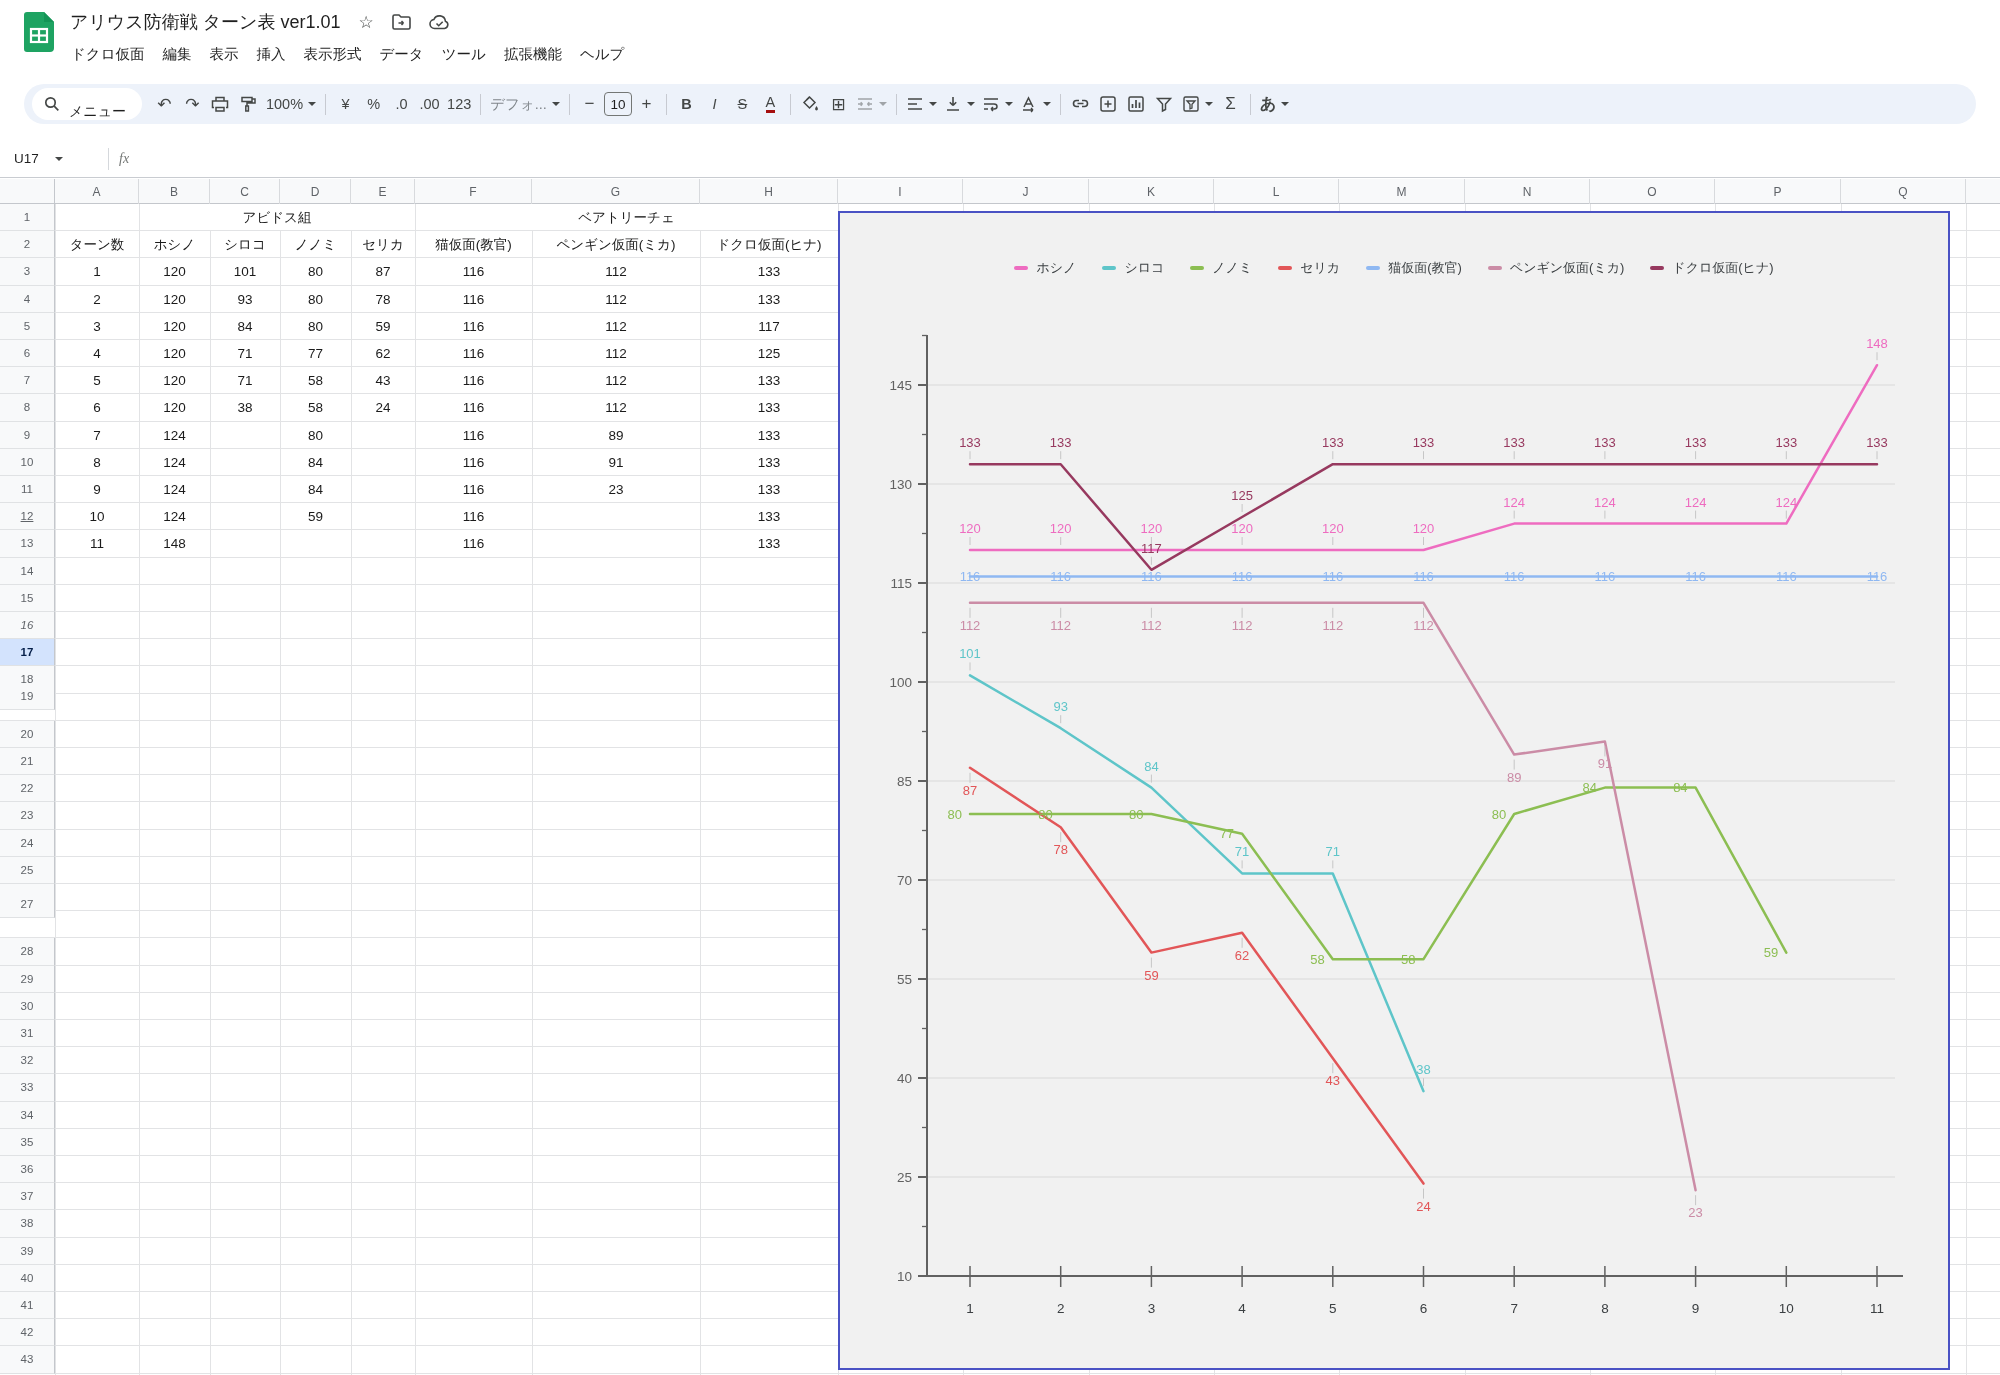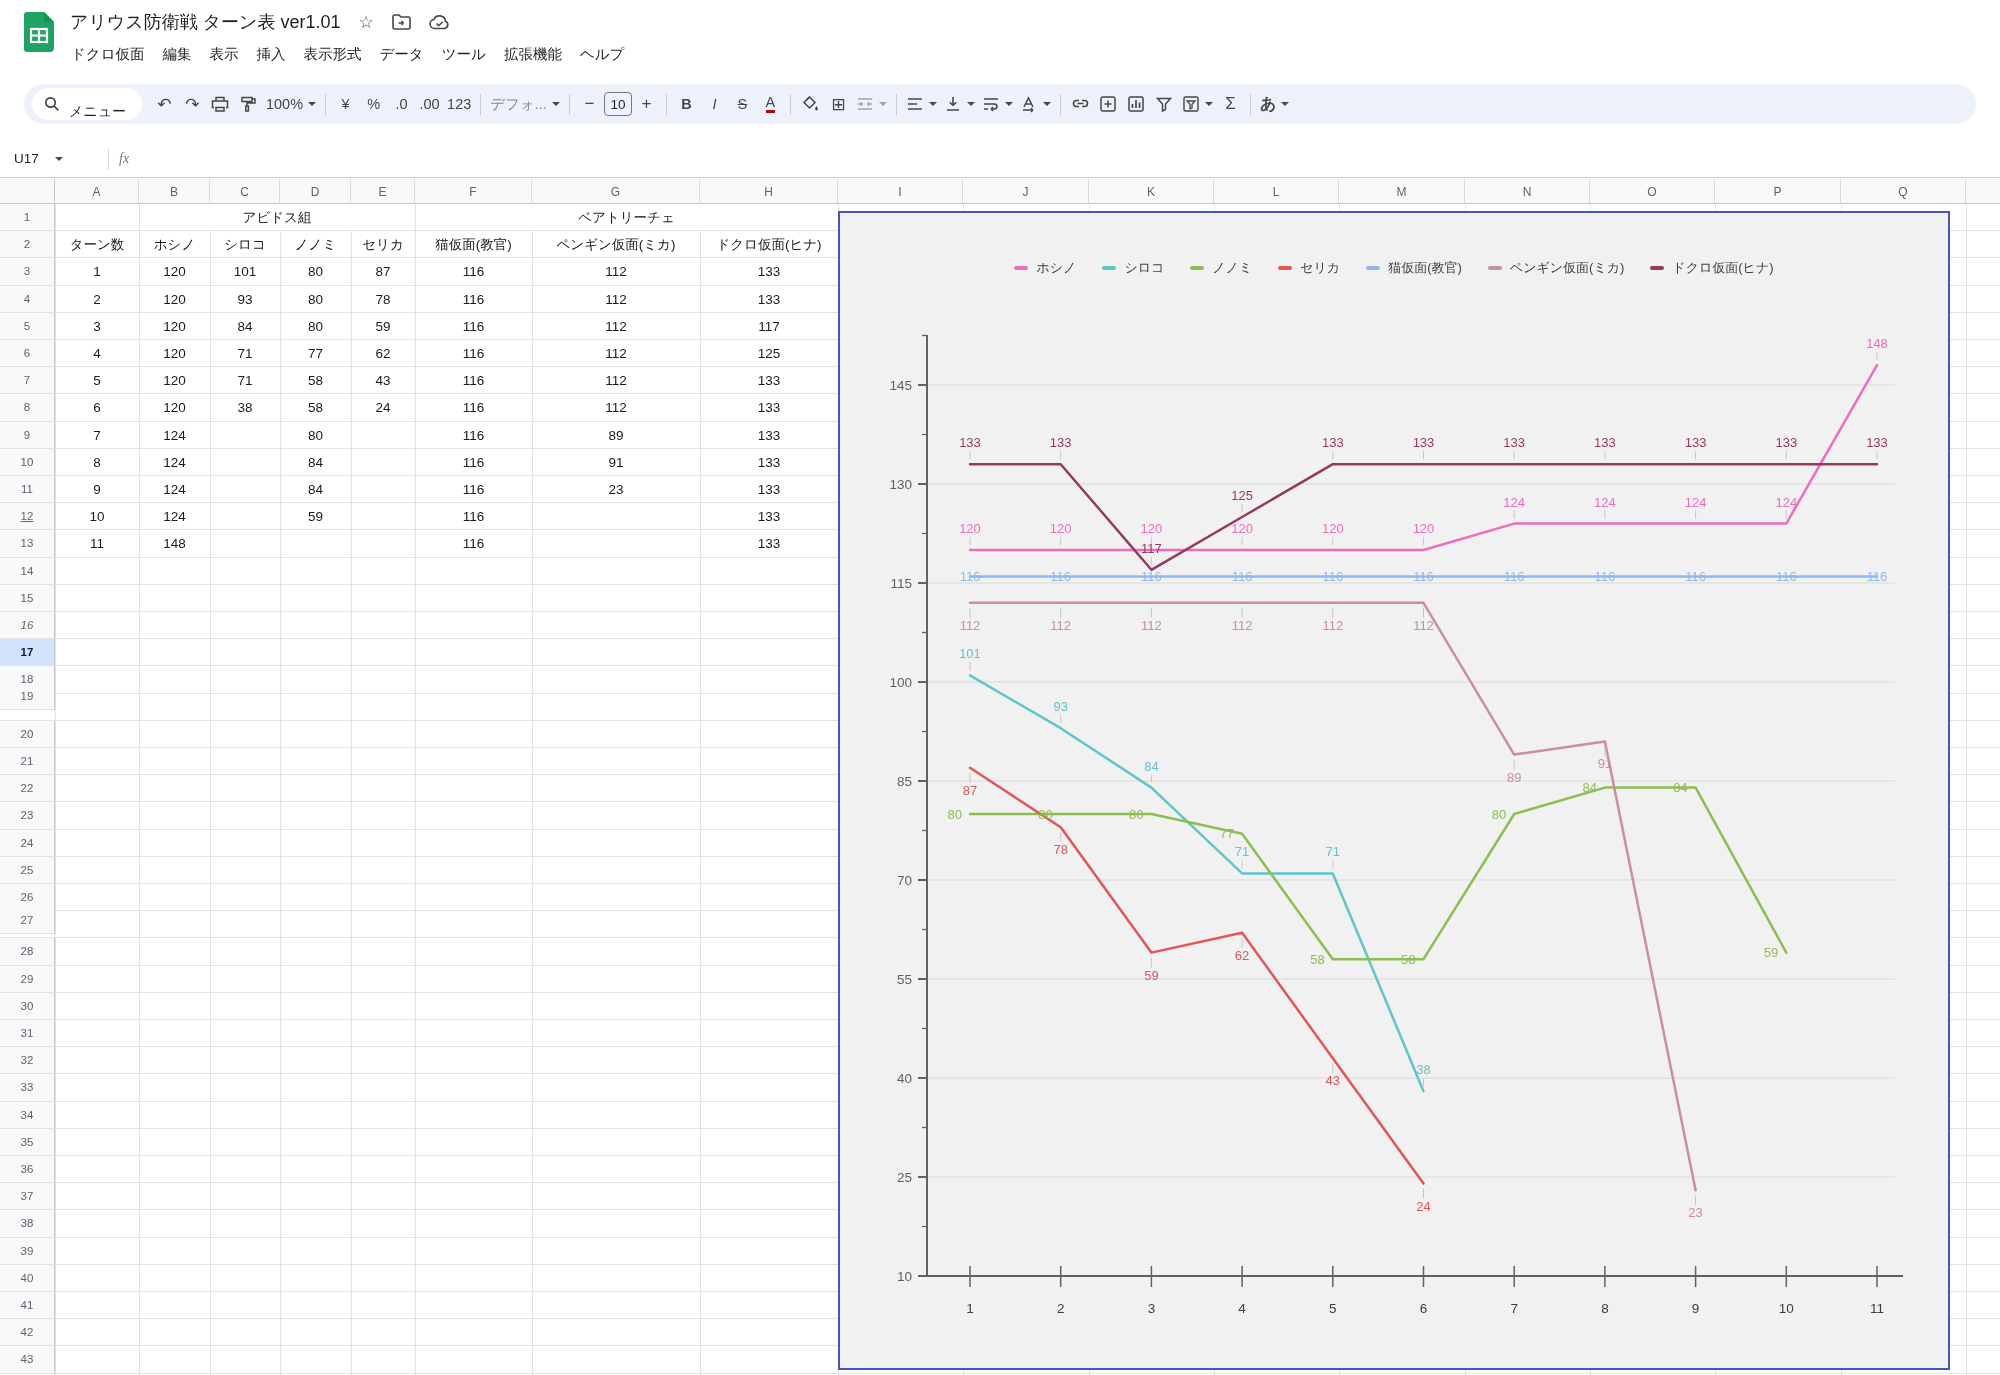--- a/index.html
+++ b/index.html
@@ -310,21 +310,21 @@
         <div class="rowheader selected" style="top: 435.2px; height: 27.2px;">17</div>
         <div class="rowheader" style="top: 462.4px; height: 27.2px;">18</div>
         <div class="rowheader" style="top: 479px; height: 27.2px;">19</div>
         <div class="rowheader" style="top: 516.8px; height: 27.2px;">20</div>
         <div class="rowheader" style="top: 544px; height: 27.2px;">21</div>
         <div class="rowheader" style="top: 571.2px; height: 27.2px;">22</div>
         <div class="rowheader" style="top: 598.4px; height: 27.2px;">23</div>
         <div class="rowheader" style="top: 625.6px; height: 27.2px;">24</div>
         <div class="rowheader" style="top: 652.8px; height: 27.2px;">25</div>
         <div class="rowheader" style="top: 680px; height: 27.2px;">26</div>
-        <div class="rowheader" style="top: 703px; height: 27.2px;">27</div>
+        <div class="rowheader" style="top: 687px; height: 27.2px;">27</div>
         <div class="rowheader" style="top: 734.4px; height: 27.2px;">28</div>
         <div class="rowheader" style="top: 761.6px; height: 27.2px;">29</div>
         <div class="rowheader" style="top: 788.8px; height: 27.2px;">30</div>
         <div class="rowheader" style="top: 816px; height: 27.2px;">31</div>
         <div class="rowheader" style="top: 843.2px; height: 27.2px;">32</div>
         <div class="rowheader" style="top: 870.4px; height: 27.2px;">33</div>
         <div class="rowheader" style="top: 897.6px; height: 27.2px;">34</div>
         <div class="rowheader" style="top: 924.8px; height: 27.2px;">35</div>
         <div class="rowheader" style="top: 952px; height: 27.2px;">36</div>
         <div class="rowheader" style="top: 979.2px; height: 27.2px;">37</div>

